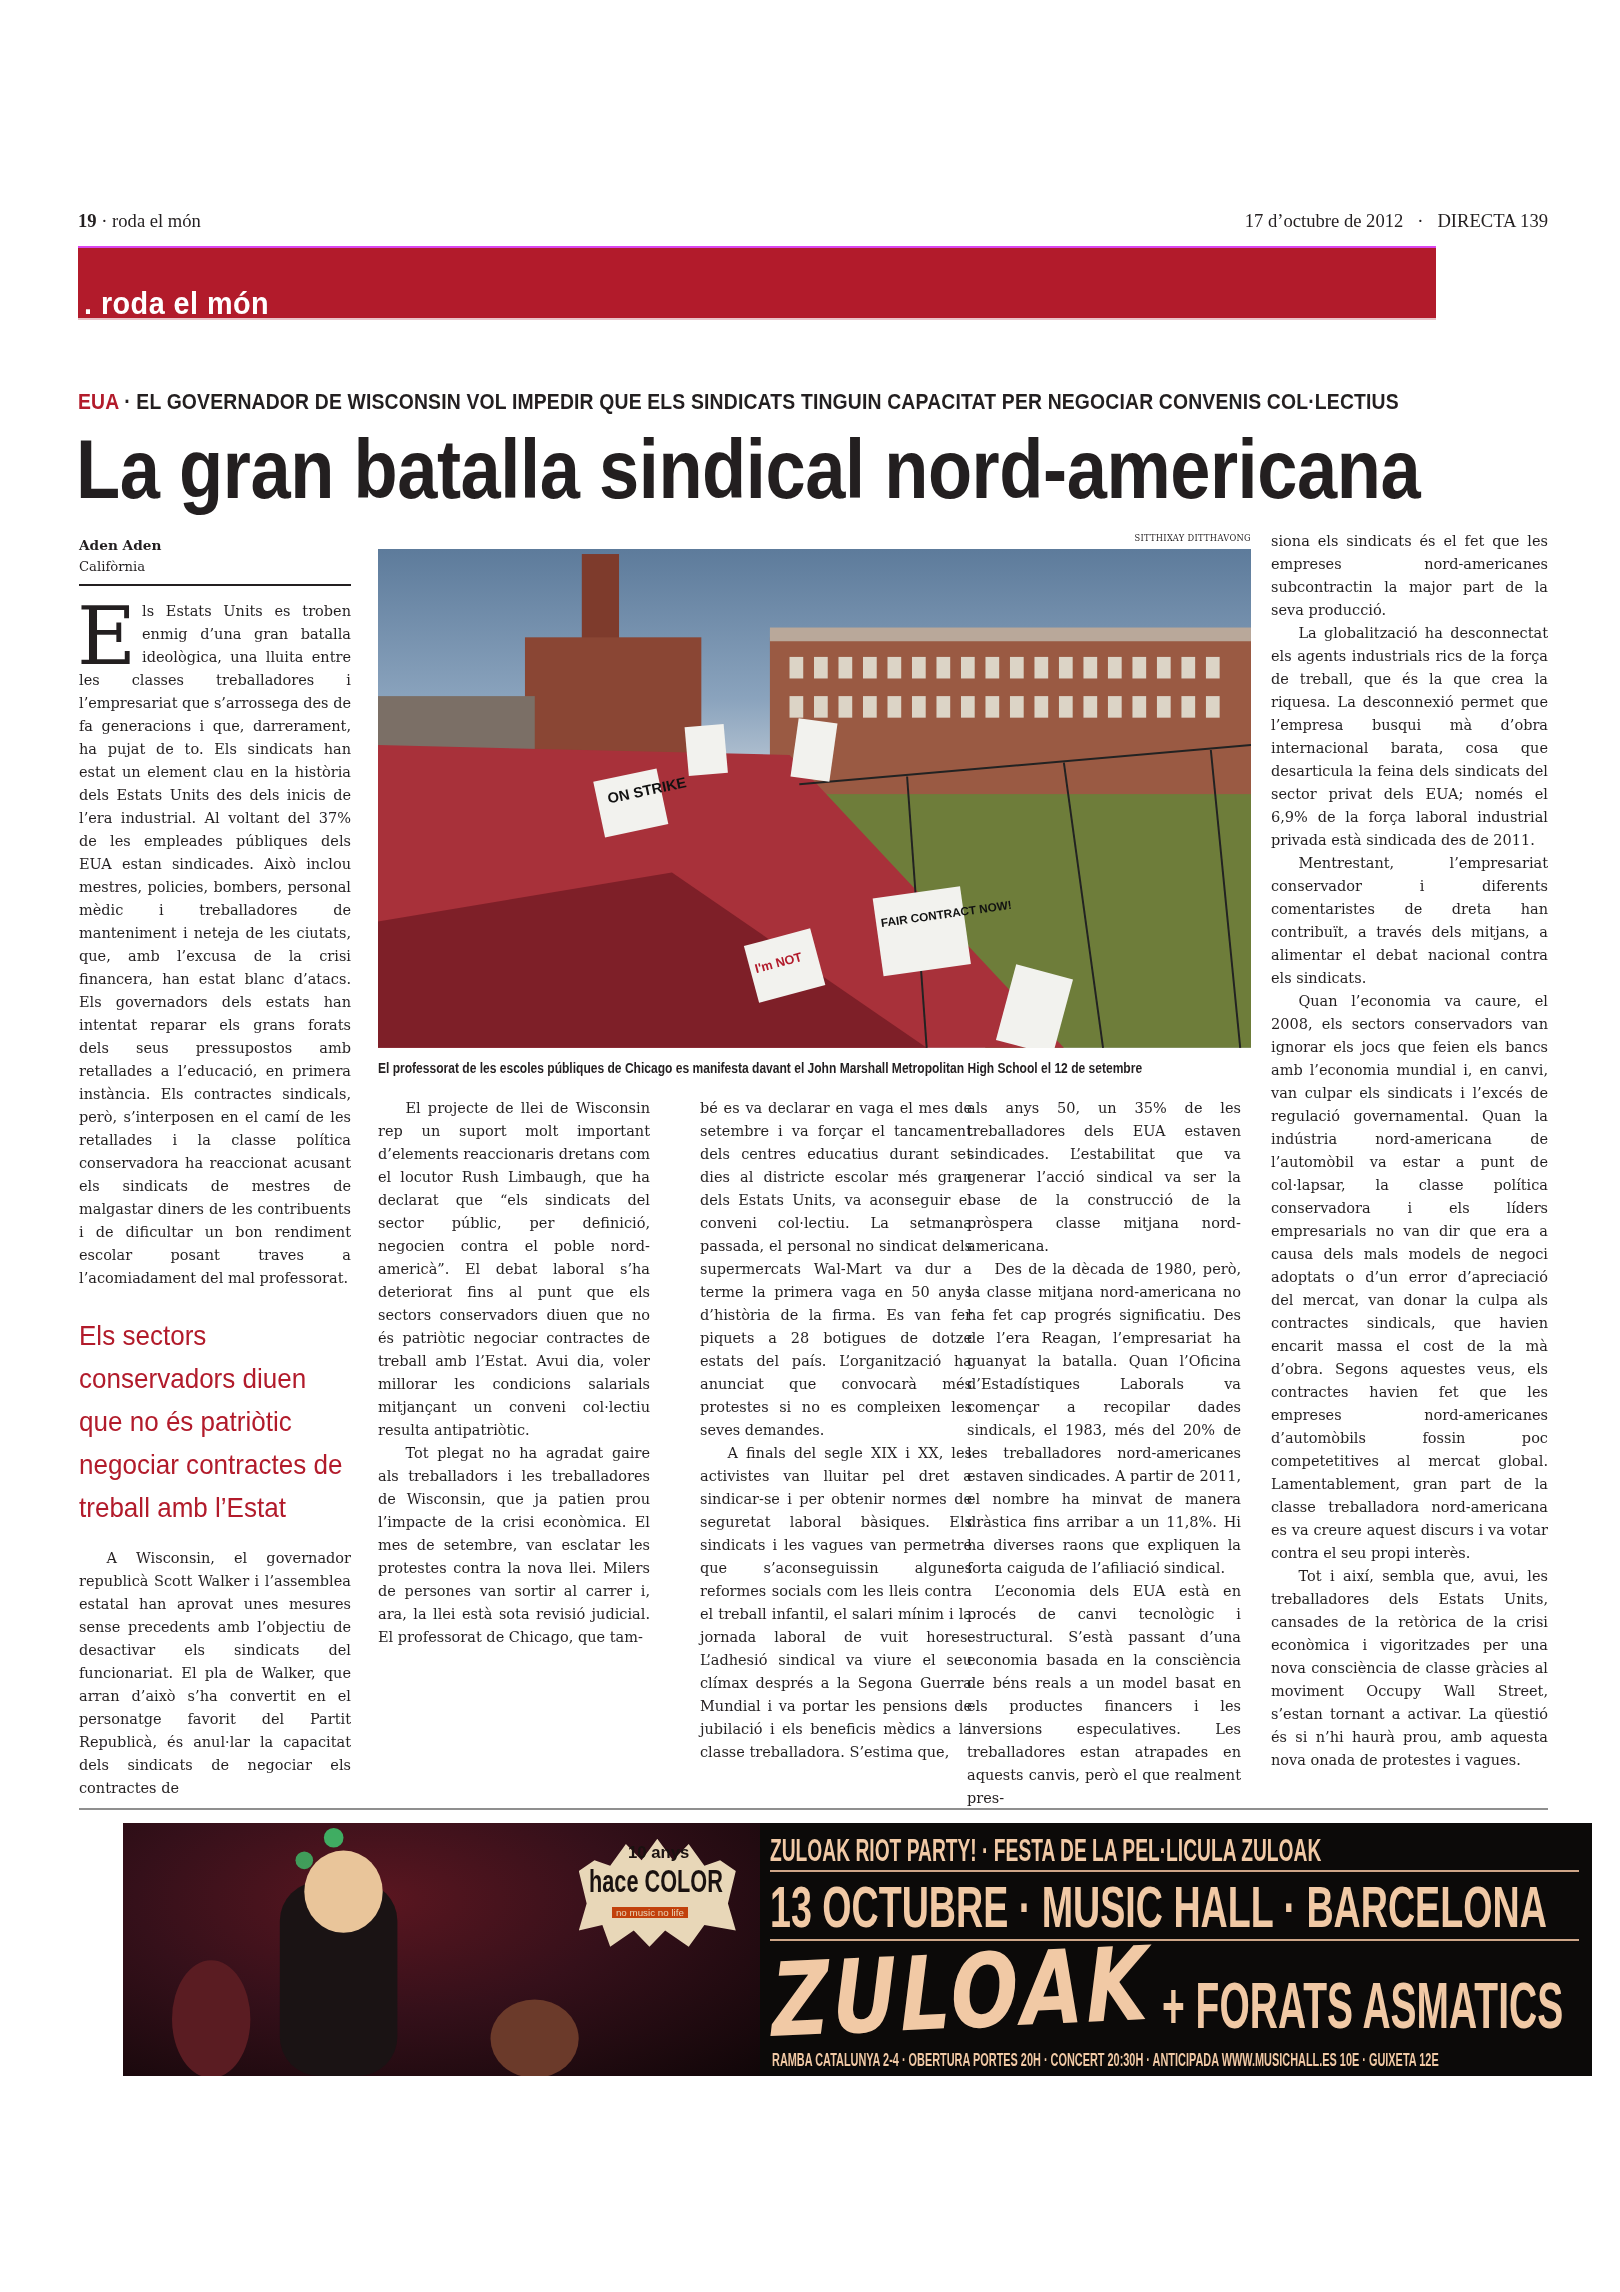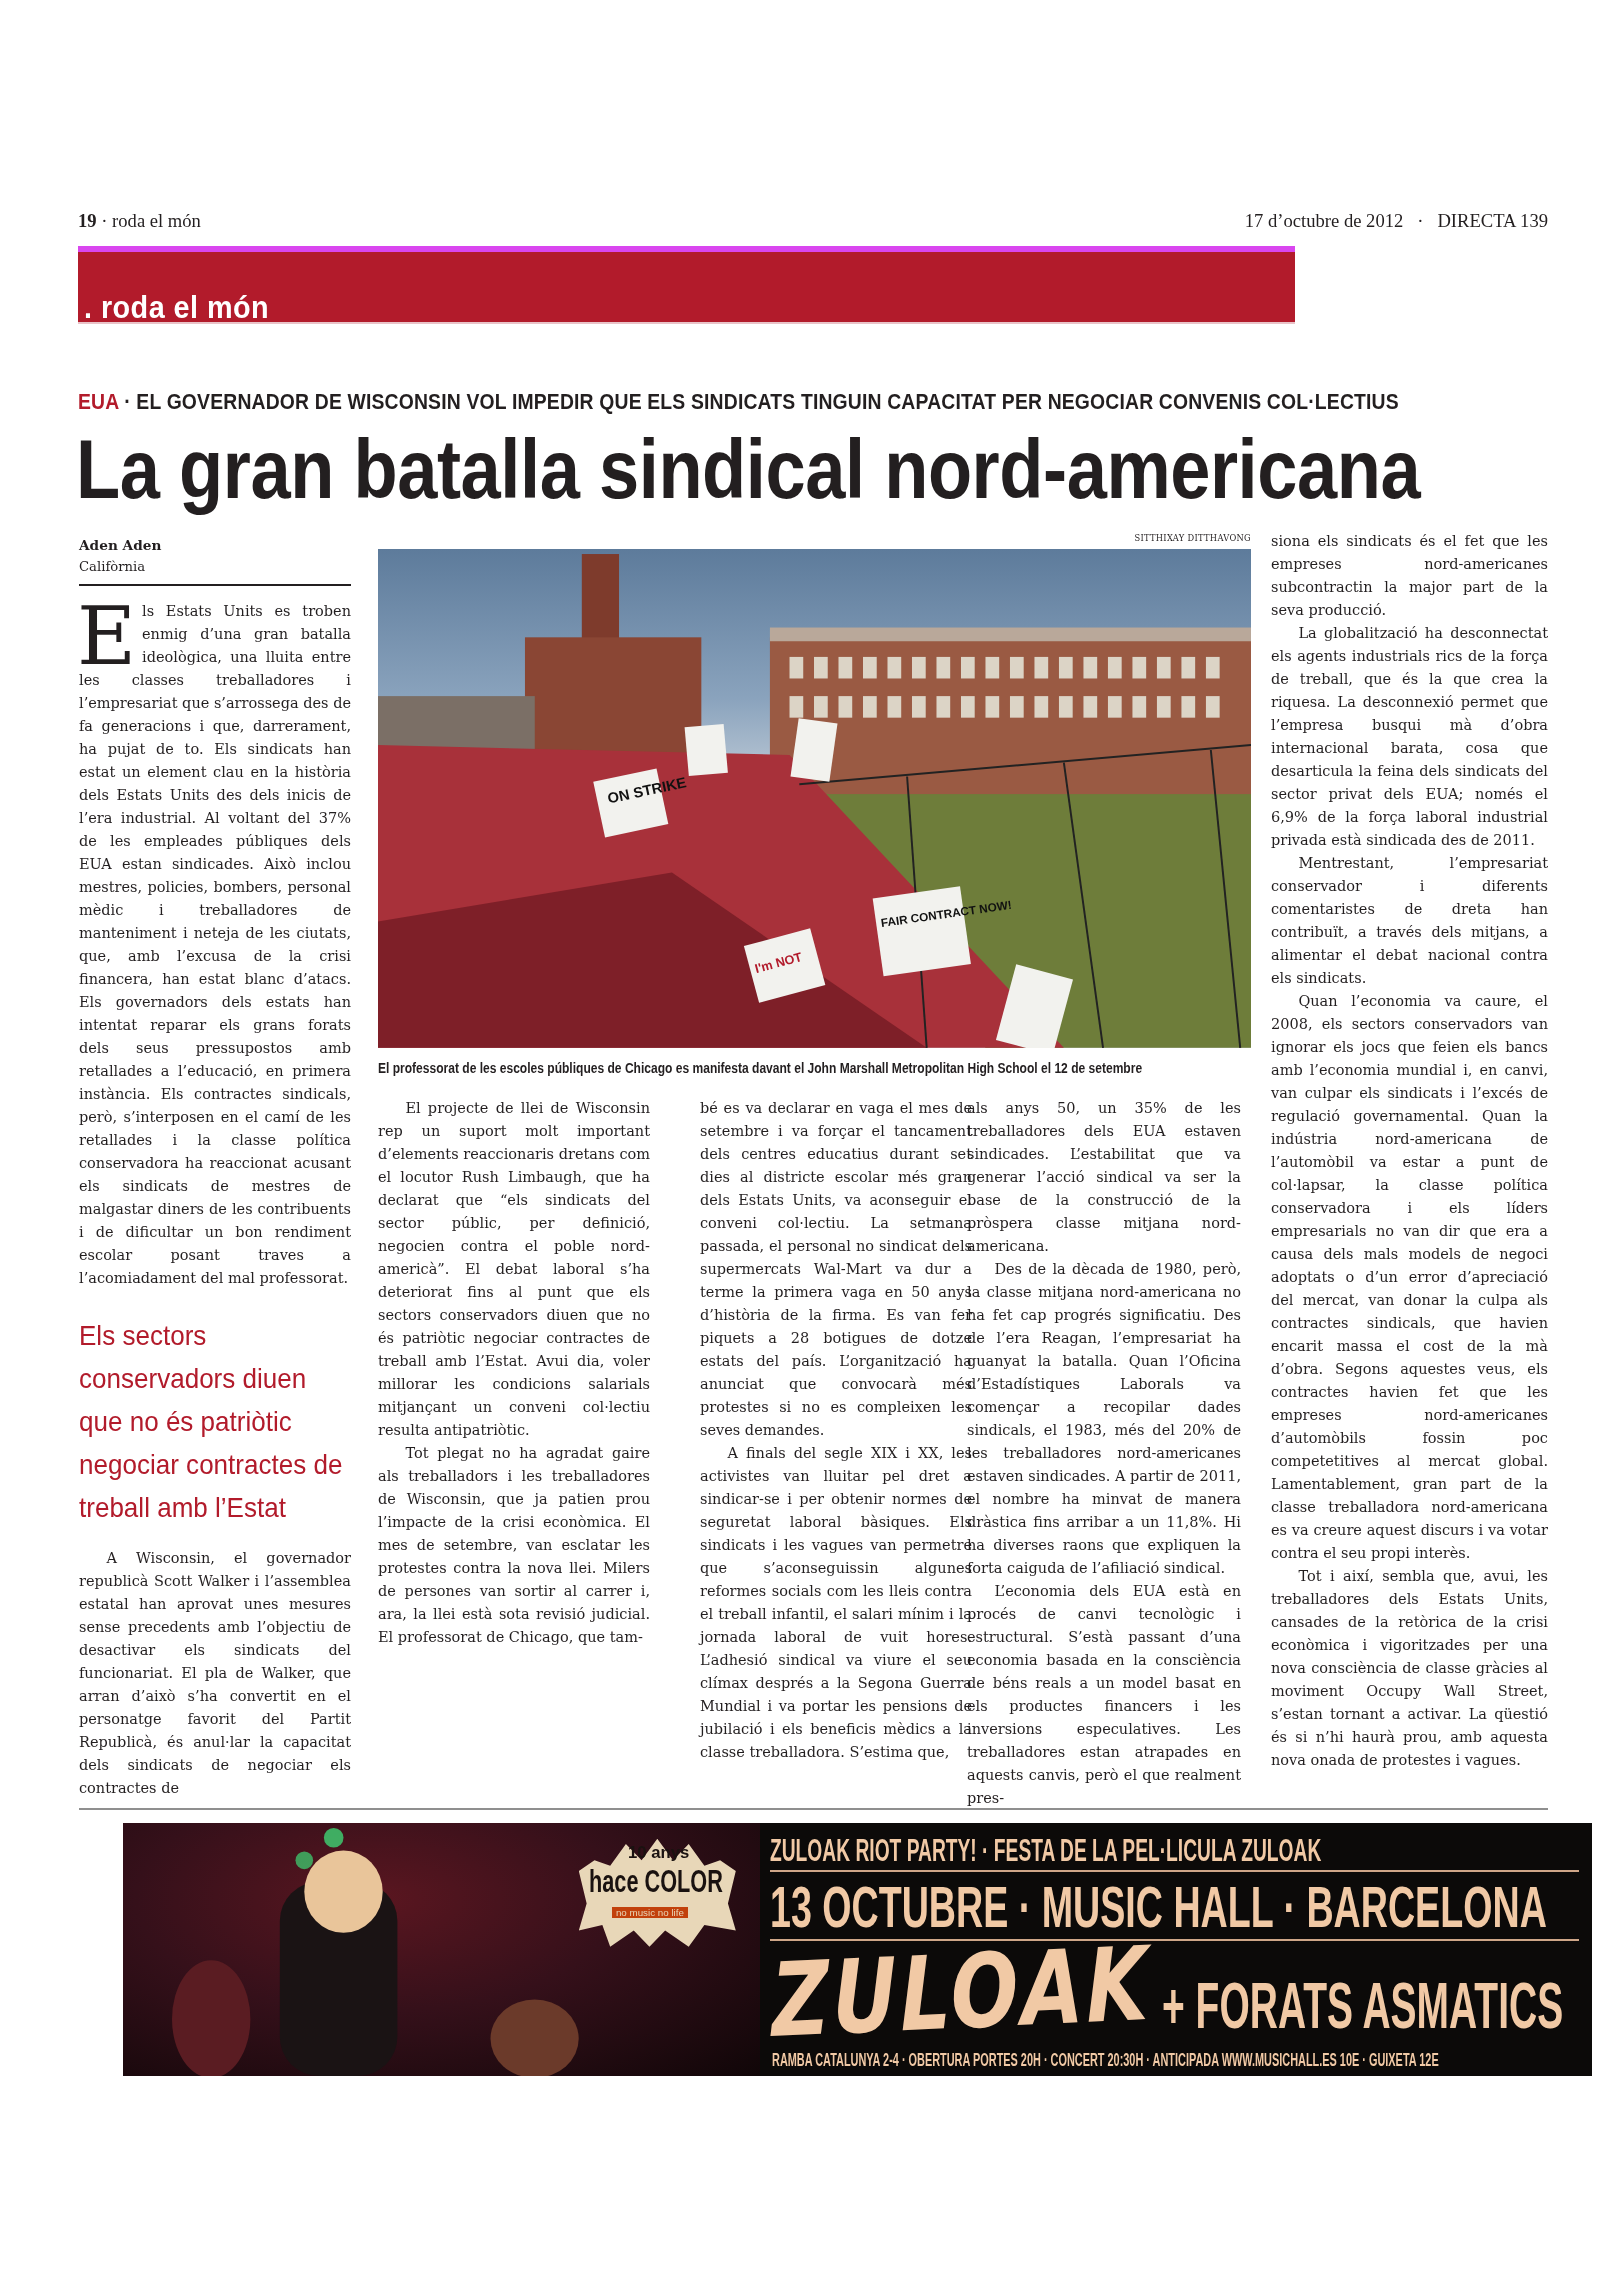--- a/index.html
+++ b/index.html
@@ -3,21 +3,21 @@
 <meta charset="utf-8">
 <style>
   html, body { margin:0; padding:0; background:#ffffff; }
   body { width:1620px; height:2293px; position:relative; overflow:hidden; color:#231f20; }
 
   #folio { position:absolute; left:78px; top:210px; width:1470px; height:29px; font-family:"Liberation Serif",serif; font-size:18.6px; }
   #folio .left { position:absolute; left:0; top:0; }
   #folio .left b { font-weight:bold; }
   #folio .right { position:absolute; right:0; top:0; }
 
-  #section-bar { position:absolute; left:78px; top:246px; width:1217px; height:70px; background:#b21b2b; border-top:6px solid #d946ef; border-bottom:2px solid #e9c3c8; }
+  #section-bar { position:absolute; left:78px; top:246px; width:1358px; height:70px; background:#b21b2b; border-top:2px solid #d946ef; border-bottom:2px solid #e9c3c8; }
   #section-bar span { position:absolute; left:5.9px; bottom:-3.9px; color:#fff; font-family:"Liberation Sans",sans-serif; font-weight:bold; font-size:32px; transform:scaleX(0.9); transform-origin:left bottom; letter-spacing:0.5px; }
 
   #kicker { position:absolute; left:78px; top:389px; width:1490px; font-family:"Liberation Sans",sans-serif; font-weight:bold; font-size:22.5px; transform:scaleX(0.86); transform-origin:left top; white-space:nowrap; letter-spacing:0.2px; }
   #kicker .tag { color:#b21b2b; }
   #headline { position:absolute; left:76px; top:421px; width:1568px; font-family:"Liberation Sans",sans-serif; font-weight:bold; font-size:84px; transform:scaleX(0.86); transform-origin:left top; white-space:nowrap; letter-spacing:-0.5px; color:#231f20; }
 
   #byline { position:absolute; left:79px; top:537px; width:272px; border-bottom:2px solid #231f20; padding-bottom:9.8px; font-family:"DejaVu Serif",serif; }
   #byline .name { font-size:13.7px; font-weight:bold; }
   #byline .place { font-size:13.2px; margin-top:5.9px; }
 

